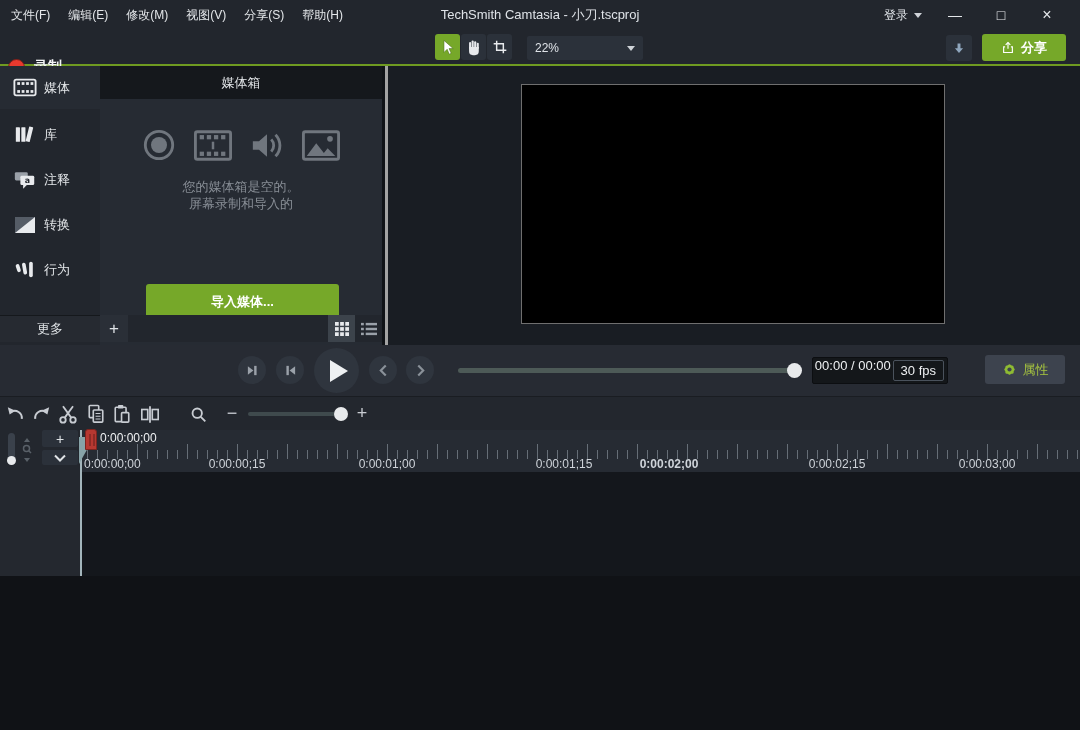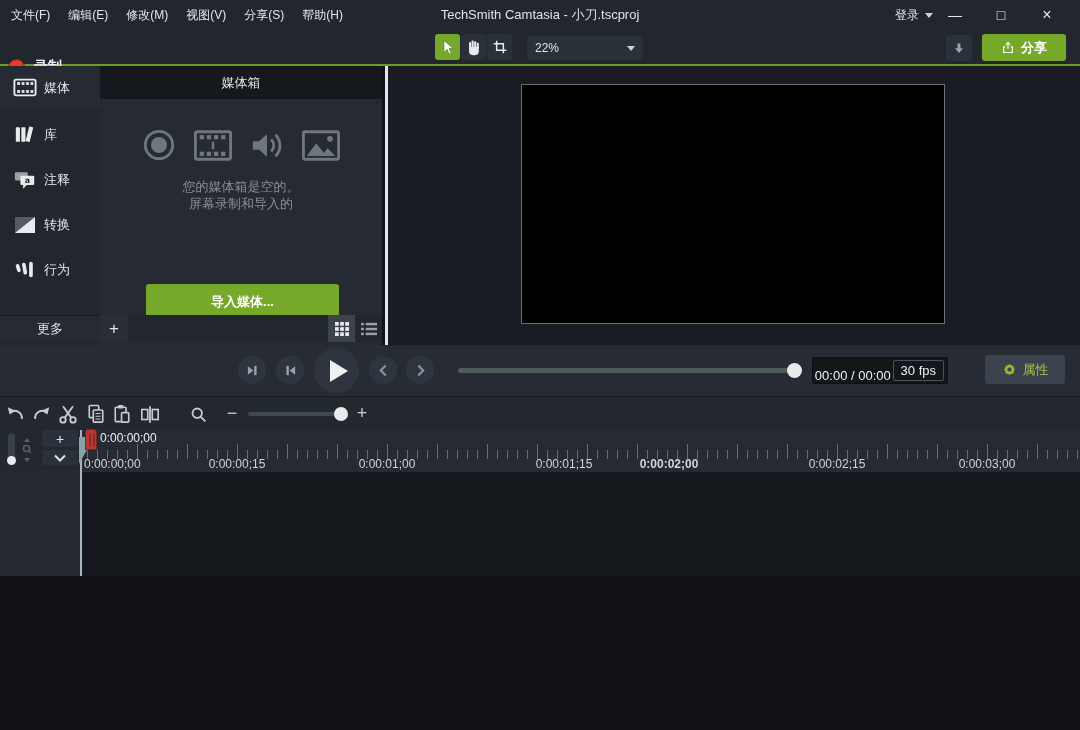--- a/index.html
+++ b/index.html
@@ -1,30 +1,30 @@
 <!DOCTYPE html>
 <html><head>
 <meta charset="utf-8">
 <style>
   * { margin:0; padding:0; box-sizing:border-box; }
   html,body { background:#101216; }
   #app {
     position:relative; width:1080px; height:576px; overflow:hidden;
-    background:#e5e5e5; font-family:"Liberation Sans","DejaVu Sans",sans-serif;
+    background:#a3a3a3; font-family:"Liberation Sans","DejaVu Sans",sans-serif;
     color:#e8eaed; font-size:13px; -webkit-font-smoothing:antialiased;
   }
   .abs { position:absolute; }
 
   
   .titlebar { position:absolute; left:0; top:0; width:1080px; height:30px; background:#22262d; }
   .menu { position:absolute; left:2px; top:0; height:30px; display:flex; align-items:center; }
   .menu-item { padding:0 9px; font-size:12px; color:#e4e7ea; cursor:default; }
   .win-title { position:absolute; left:0; right:0; top:0; height:30px; display:flex; align-items:center;
     justify-content:center; font-size:13px; color:#dfe3e8; pointer-events:none; }
-  .signin { position:absolute; right:147px; top:0; height:30px; display:flex; align-items:center; gap:6px; font-size:12px; color:#dfe3e8; }
+  .signin { position:absolute; right:158px; top:0; height:30px; display:flex; align-items:center; gap:6px; font-size:12px; color:#dfe3e8; }
   .caret-down { width:0; height:0; border-left:4px solid transparent; border-right:4px solid transparent; border-top:5px solid #cfd3d8; }
   .winbtn { position:absolute; top:0; width:34px; height:30px; display:flex; align-items:center; justify-content:center; color:#e4e7ea; font-size:14px; }
   .winbtn.min { right:108px; } .winbtn.max { right:62px; } .winbtn.close { right:16px; font-size:16px; }
 
   
   .toolbar { position:absolute; left:0; top:30px; width:1080px; height:36px; background:#22262d; border-bottom:2px solid #6f9a21; }
   .rec-btn { position:absolute; left:8px; top:20px; height:26px; display:flex; align-items:flex-end; gap:9px; }
   .rec-dot { width:17px; height:17px; border-radius:50%; background:#e8392e; border:1px solid #7e1f19; }
   .rec-label { font-size:14px; font-weight:bold; color:#f2f4f6; }
   .toolbtn { position:absolute; top:4px; width:25px; height:26px; border-radius:3px; display:flex; align-items:center; justify-content:center; background:#22262d; }
@@ -66,21 +66,21 @@
   
   .playbar { position:absolute; left:0; top:345px; width:1080px; height:51px; background:#272b33; }
   .pb-btn { position:absolute; border-radius:50%; background:#2f353e; display:flex; align-items:center; justify-content:center; }
   .pb-sm { width:28px; height:28px; top:11px; }
   .pb-step-back { left:238px; } .pb-step-fwd { left:276px; }
   .pb-play { left:314px; top:3px; width:45px; height:45px; background:#2f353e; }
   .pb-prev { left:369px; } .pb-next { left:406px; }
   .play-tri { width:0; height:0; border-top:11px solid transparent; border-bottom:11px solid transparent; border-left:18px solid #eef0f2; margin-left:5px; }
   .pb-slider { position:absolute; left:458px; top:23px; width:342px; height:5px; background:#4d5a57; border-radius:3px; }
   .pb-thumb { position:absolute; right:-2px; top:-5px; width:15px; height:15px; border-radius:50%; background:#e8eaec; }
-  .timebox { position:absolute; left:812px; top:12px; width:136px; height:27px; background:#14171a; border:1px solid #0c0e11; border-radius:2px; display:flex; align-items:flex-end; }
+  .timebox { position:absolute; left:812px; top:12px; width:136px; height:27px; background:#14171a; border:1px solid #0c0e11; border-radius:2px; display:flex; align-items:flex-start; }
   .time-cur { flex:1; text-align:center; font-size:13px; color:#eef0f2; }
   .fps-box { height:21px; margin:2px 3px 2px 0; padding:0 7px; border:1px solid #4a525c; border-radius:2px; display:flex; align-items:center; font-size:13px; color:#eef0f2; }
   .props-btn { position:absolute; left:985px; top:10px; width:80px; height:29px; background:#3d434e; border-radius:3px;
     display:flex; align-items:center; justify-content:center; gap:6px; color:#a6c43f; font-size:13px; }
 
   
   .tl-toolbar { position:absolute; left:0; top:396px; width:1080px; height:34px; background:#23272e; border-top:1px solid #1a1d22; }
   .tli { position:absolute; top:5px; width:24px; height:24px; display:flex; align-items:center; justify-content:center; }
   .tl-zoom-track { position:absolute; left:248px; top:15px; width:97px; height:4px; background:#3f4a4d; border-radius:2px; }
   .tl-zoom-thumb { position:absolute; left:86px; top:-5px; width:14px; height:14px; border-radius:50%; background:#e8eaec; }

